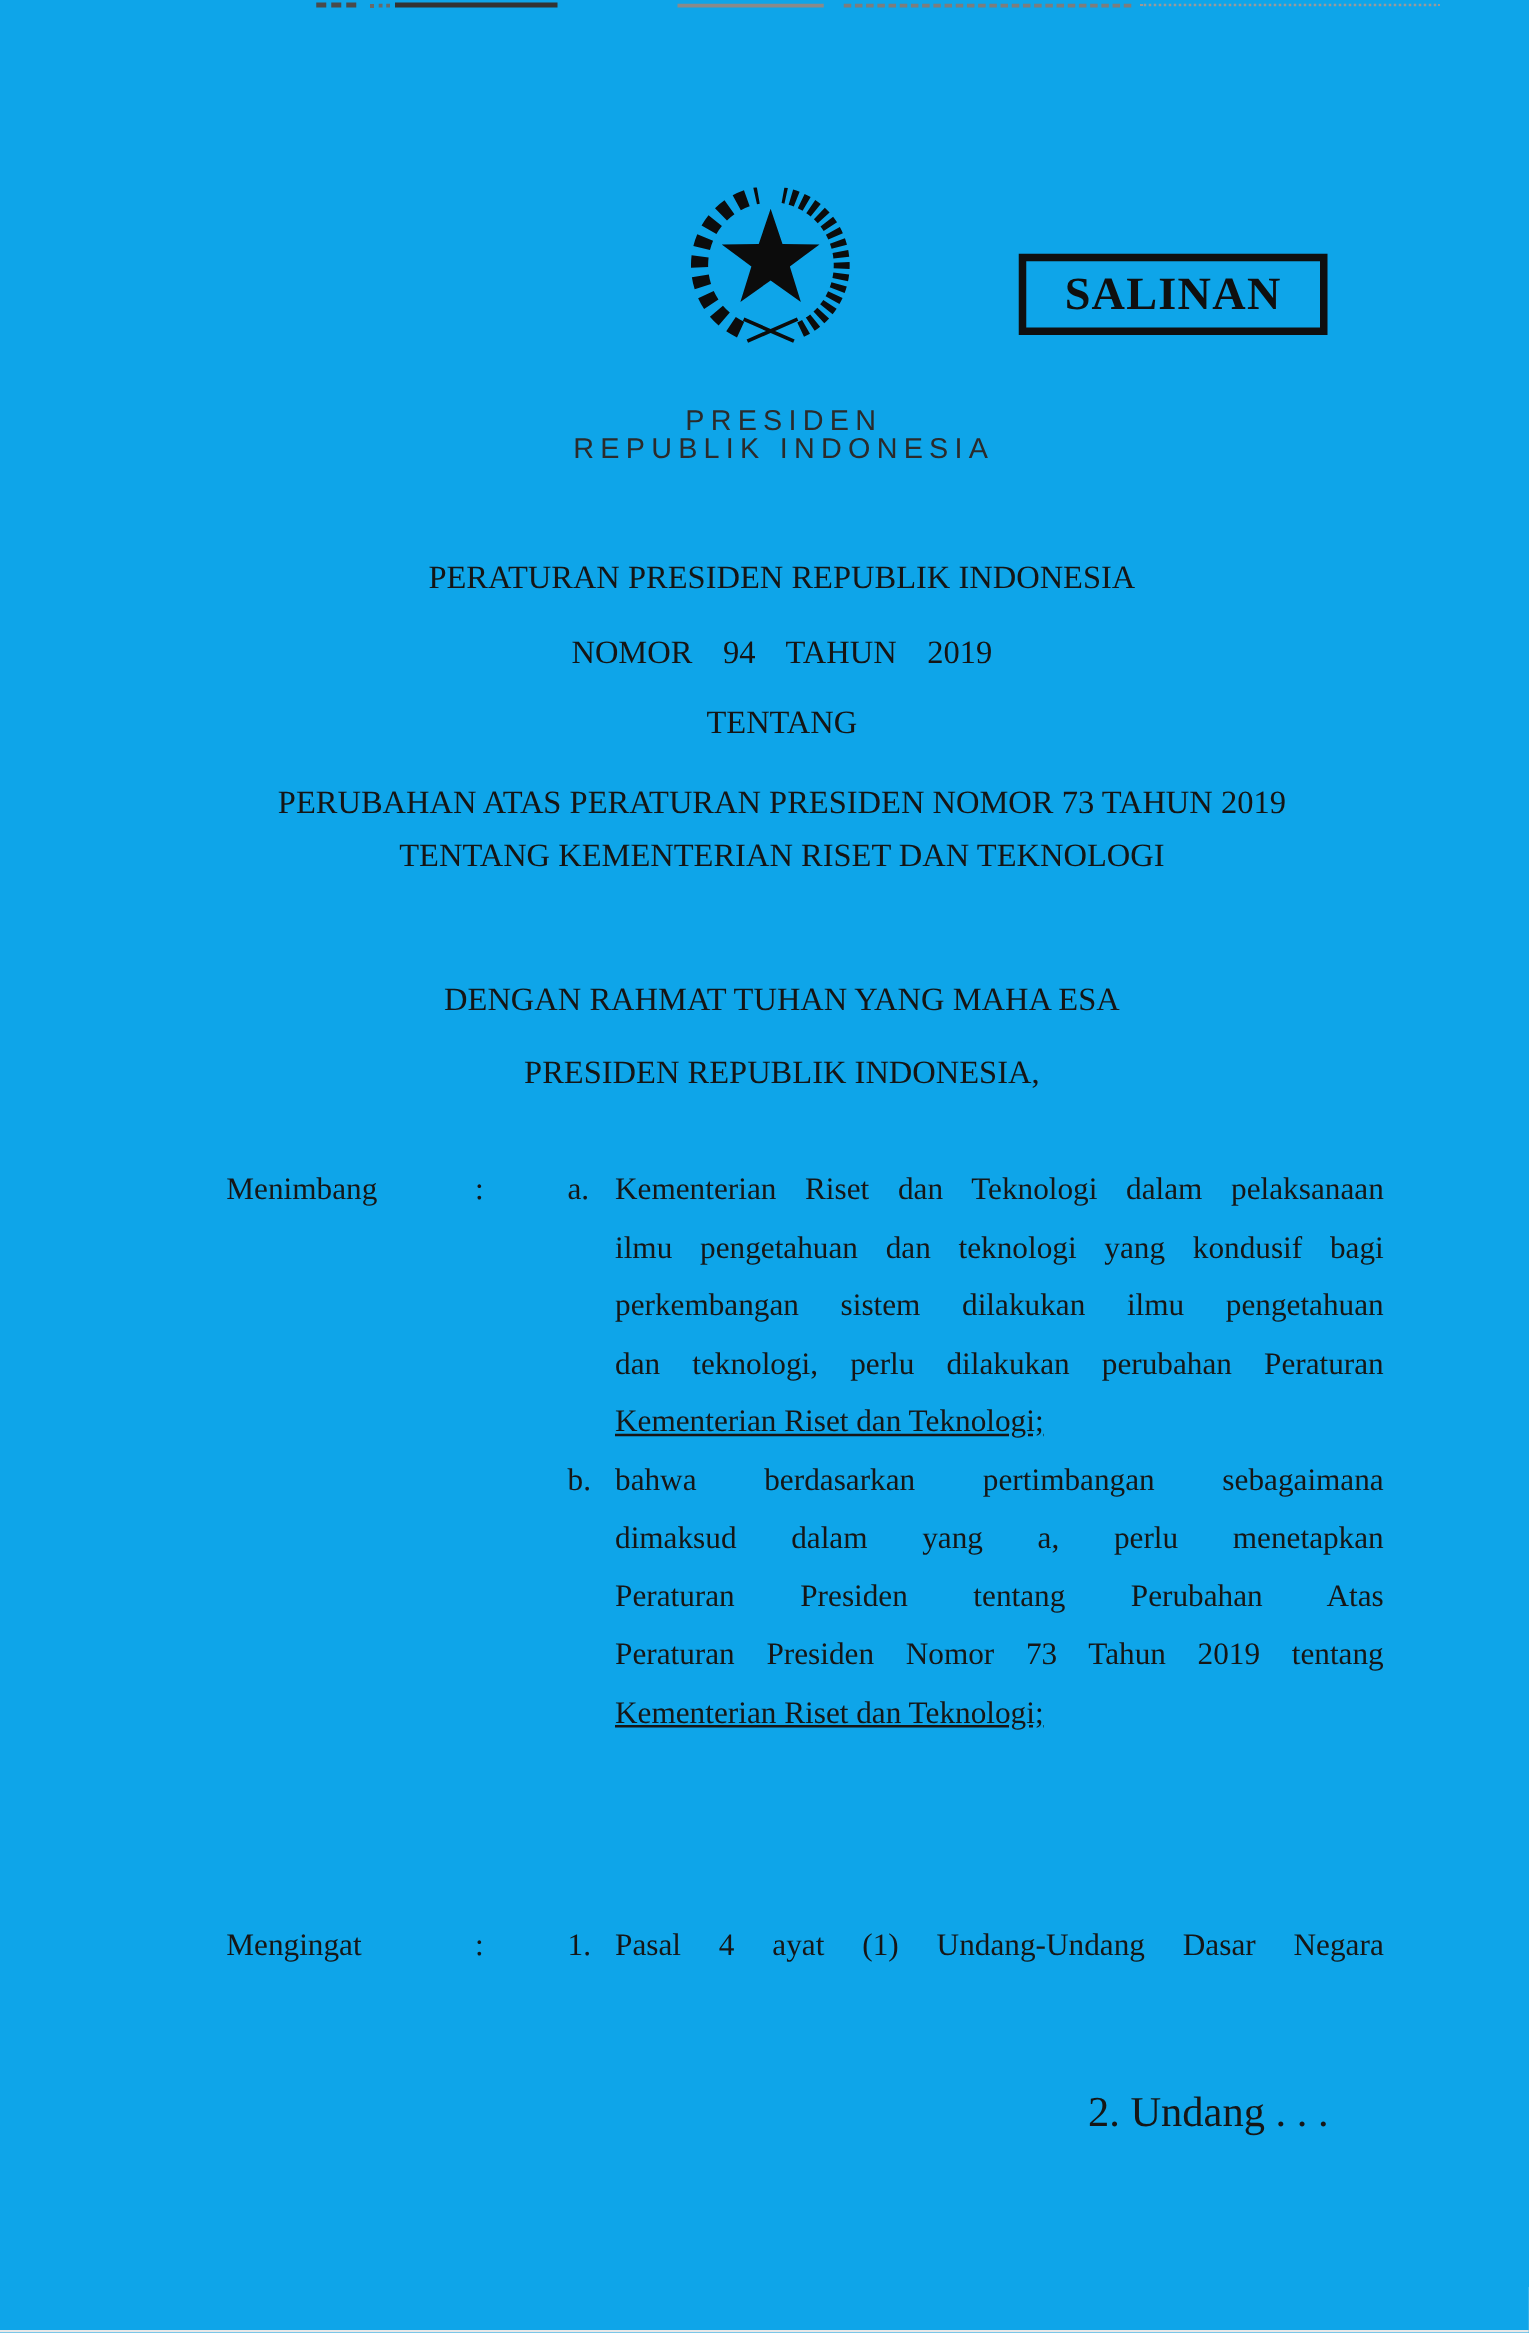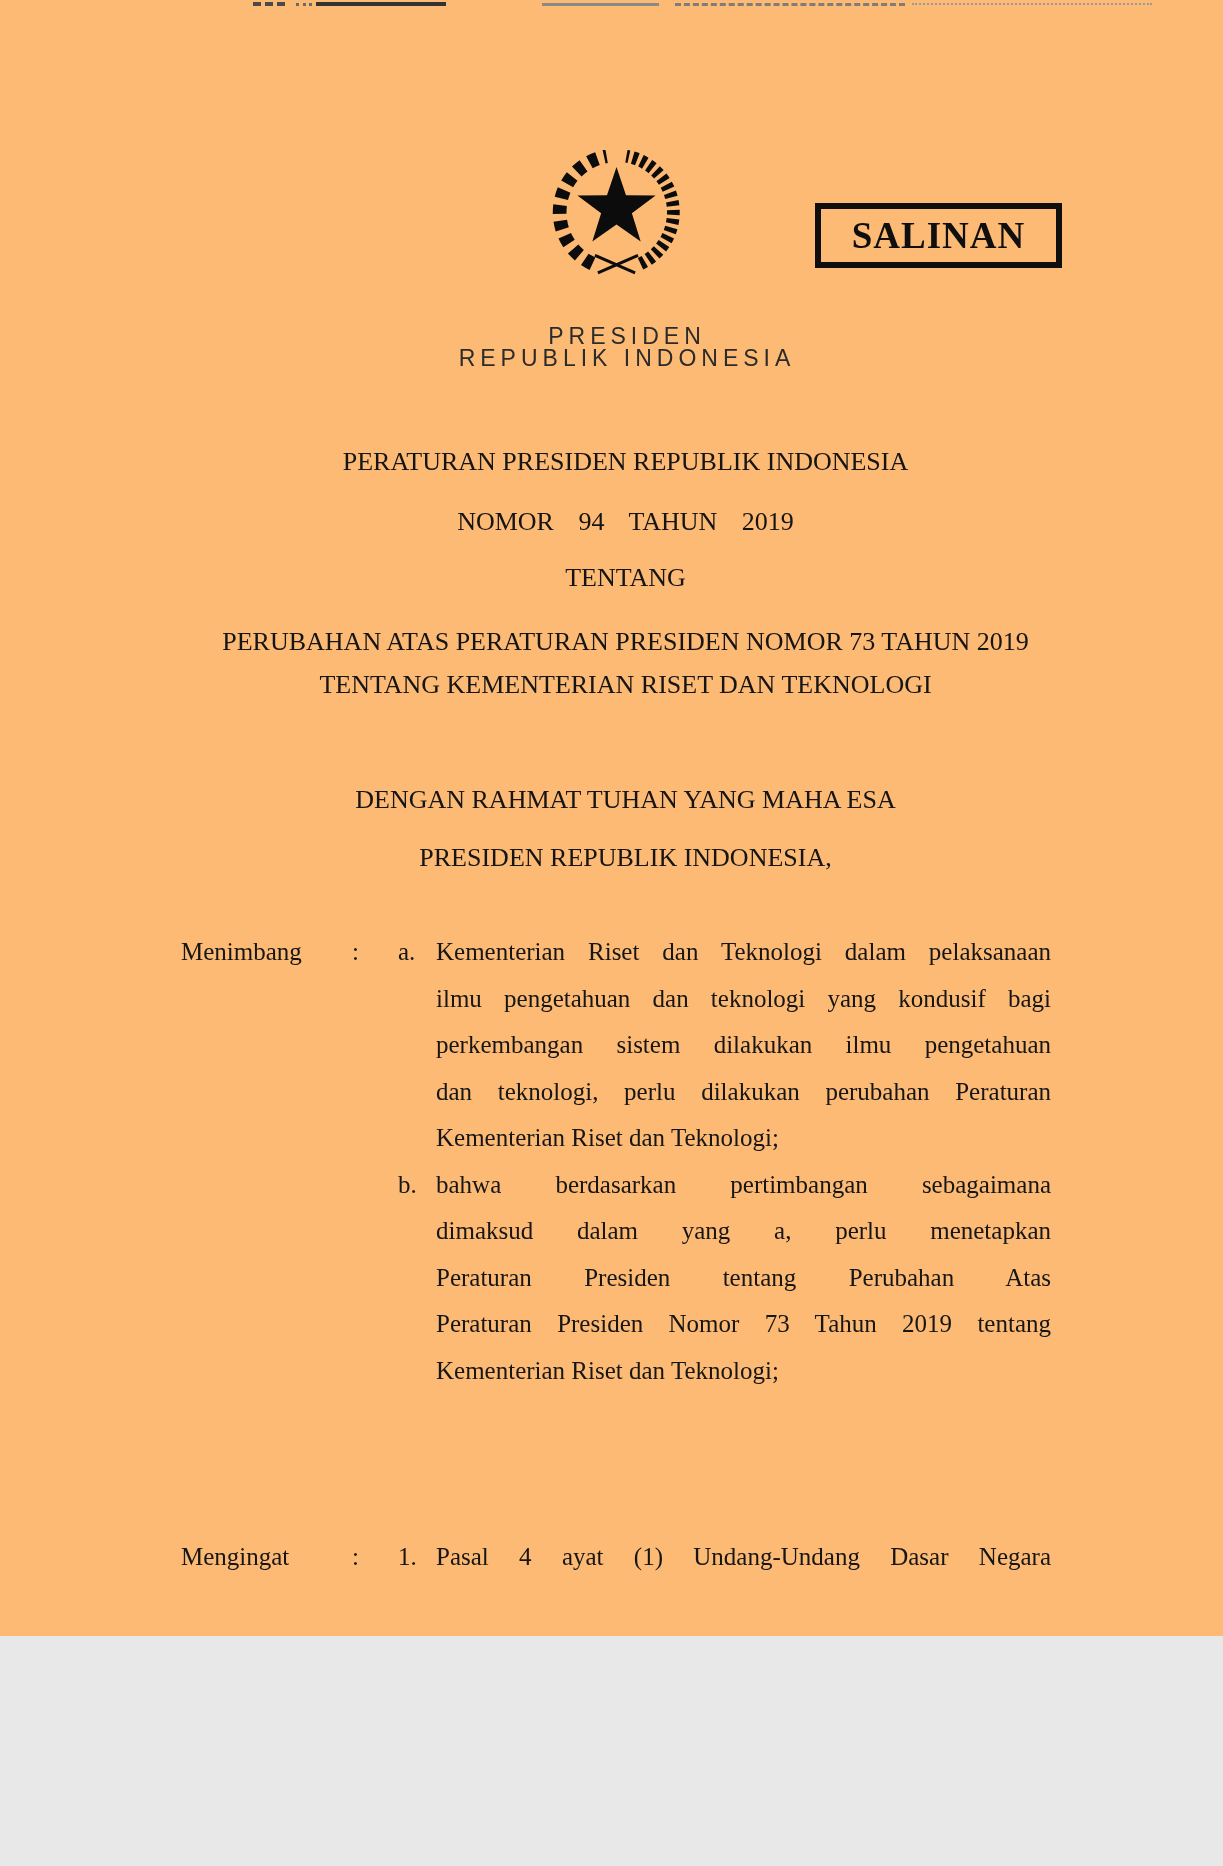--- a/index.html
+++ b/index.html
@@ -1,19 +1,19 @@
 <!DOCTYPE html>
 <html><head>
 <meta charset="utf-8">
 <style>
   * { margin:0; padding:0; box-sizing:border-box; }
   body { background:#e8e8e8; }
   .page {
-    position:relative; width:1223px; height:1636px; margin:0 auto;
-    background:#fdba74; overflow:hidden;
+    position:relative; width:1223px; height:1864px; margin:0 auto;
+    background:#0ea5e9; overflow:hidden;
     font-family:"Liberation Serif", serif; color:#111;
   }
   
   .artifact { position:absolute; }
   .a1 { left:253px; top:2px; width:32px;  border-top:4px dashed #4a4a4a; }
   .a2 { left:296px; top:3px; width:16px;  border-top:3px dotted #6a6a6a; }
   .a3 { left:316px; top:2px; width:130px; border-top:4px solid  #333333; }
   .a4 { left:542px; top:3px; width:117px; border-top:3px solid  #8a8a8a; }
   .a5 { left:675px; top:3px; width:230px; border-top:3px dashed #7d7d7d; }
   .a6 { left:912px; top:3px; width:240px; border-top:2px dotted #9a9a9a; }
@@ -42,31 +42,31 @@
   }
   .t-heading   { top:445px; }
   .t-number    { top:505px; word-spacing:18px; }
   .t-tentang   { top:561px; }
   .t-subject1  { top:625px; }
   .t-subject2  { top:668px; }
   .t-invoc     { top:783px; }
   .t-authority { top:841px; }
 
   
-  .clause { position:absolute; left:181px; display:flex; font-size:25px; line-height:46.5px; color:#161616; }
+  .clause { position:absolute; left:181px; display:flex; font-size:25px; line-height:46.5px; color:#161616;gap:28px; }
   .clause-menimbang { top:929px; }
   .clause-mengingat { top:1534px; }
   .c-label { width:171px; flex:none; }
   .c-colon { width:46px;  flex:none; }
   .c-items { width:653px; flex:none; }
   .item { display:flex; }
   .i-marker { width:38px; flex:none; }
   .i-lines  { width:615px; flex:none; }
   .jline { text-align:justify; text-align-last:justify; }
-  .jline-last { text-align:center; text-align-last:left; }
+  .jline-last { text-align:center; text-align-last:left;text-decoration:underline; }
 
   
   .catchword { position:absolute; top:1672px; right:160px; font-size:34px; color:#161616; }
 </style>
 </head>
 <body>
 
 <div class="page">
 
   <div class="artifact a1"></div>

